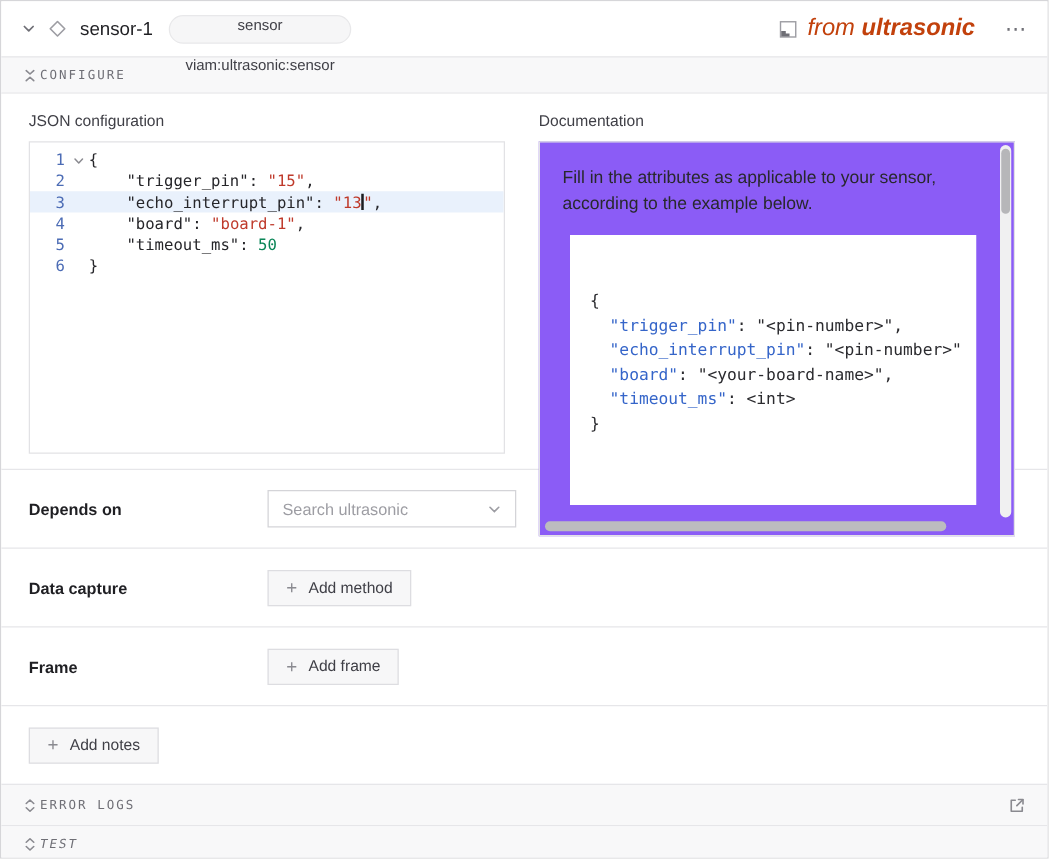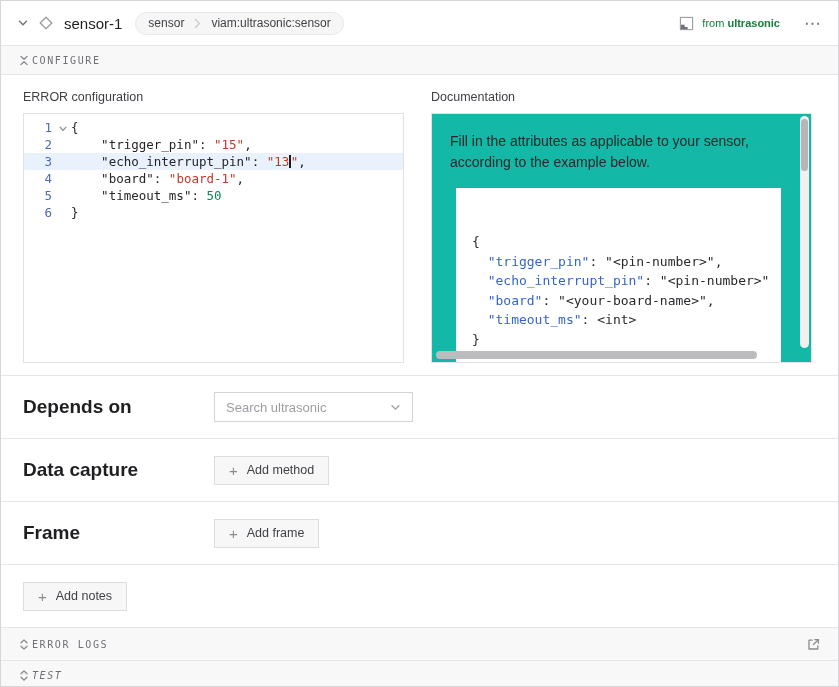--- a/index.html
+++ b/index.html
@@ -23,23 +23,24 @@
   .topbar .caret-btn { display:flex; align-items:center; margin-right:10px; cursor:pointer; }
   .topbar .diamond { display:flex; align-items:center; margin-right:11px; }
   .res-name { font-size: 15px; font-weight: 400; color:#1f1f23; margin-right: 13px; }
   .pill {
     display: inline-flex; align-items: center; gap: 9px;
     height: 23px; padding: 0 12px;
     background: #f6f6f7; border: 1px solid #e8e8ea;
     border-radius: 12px;
     font-size: 12px; color: #3f3f46;
     white-space: nowrap;
+    flex-direction: column;
   }
   .topbar-right { margin-left: auto; display:flex; align-items:center; }
-  .from-label { font-size: 11px; color:#15803d; margin-left: 8px; }
+  .from-label { font-size: 19px; color:#c2410c; margin-left: 8px; font-style: italic; }
   .from-label b { font-weight: 700; }
   .ellipsis-btn {
     margin-left: 24px;
     color:#6f6f76; font-size: 17px; line-height: 1;
     letter-spacing: 1px; cursor: pointer;
     border: none; background: transparent;
     font-family: "Liberation Sans", sans-serif;
   }
 
   
@@ -101,23 +102,23 @@
   .tok-string { color: #bf3a2b; }
   .tok-number { color: #0b8658; margin-top: 16px; }
   .caret {
     display: inline-block; width: 1.4px; height: 13px;
     background: #1b1b1f; vertical-align: -2px;
   }
 
   
   .docpanel {
     position: relative;
-    height: 250px;
+    height: 316px;
     border: 1px solid #e2e2e5;
-    background: #14b8a6;
+    background: #8b5cf6;
     overflow: hidden;
   }
   .doc-inner { padding: 17px 34px 0 18px; }
   .doc-intro {
     font-size: 14px; line-height: 21px; color: #28282c;
     margin-bottom: 15px;
   }
   .docblock {
     margin-left: 6px; margin-right: -4px;
     background: #fff;
@@ -145,21 +146,21 @@
   }
 
   
   .row {
     height: 63px;
     border-top: 1px solid #e6e6e9;
     display: flex; align-items: center;
     padding-left: 22px;
     background: #fff;
   }
-  .row-label { width: 191px; flex: none; font-size: 19px; font-weight: 700; color: #1f1f23; }
+  .row-label { width: 191px; flex: none; font-size: 13px; font-weight: 700; color: #1f1f23; }
 
   .select-box {
     width: 199px; height: 30px;
     border: 1px solid #d4d4d8; background: #fff;
     display: flex; align-items: center;
     padding: 0 11px;
     cursor: pointer;
   }
   .select-box .placeholder { font-size: 13px; color: #9d9da3; }
   .select-box .sel-chevron { margin-left: auto; display: flex; }
@@ -216,21 +217,21 @@
   <div class="section-bar">
     <svg width="12" height="13" viewBox="0 0 12 13">
         <path d="M3 2.5 L6 5.2 L9 2.5" fill="none" stroke="#8a8a90" stroke-width="1.3" stroke-linecap="round" stroke-linejoin="round"></path>
         <path d="M3 10.5 L6 7.8 L9 10.5" fill="none" stroke="#8a8a90" stroke-width="1.3" stroke-linecap="round" stroke-linejoin="round"></path>
       </svg>
     <span class="bar-label">CONFIGURE</span>
   </div>
 
   <div class="configure-body">
     <div class="col-left">
-      <div class="field-label">ERROR configuration</div>
+      <div class="field-label">JSON configuration</div>
       <div class="editor">
         <div>
             <div class="cm-line">
               <span class="ln">1</span>
               <span class="fold"><svg width="10" height="10" viewBox="0 0 10 10">
                   <path d="M2 3.2 L5 6.4 L8 3.2" fill="none" stroke="#8a8a90" stroke-width="1.2" stroke-linecap="round" stroke-linejoin="round"></path>
                 </svg></span>
               <span class="code"><span class="tok-plain">{</span></span>
             </div>
             <div class="cm-line">

